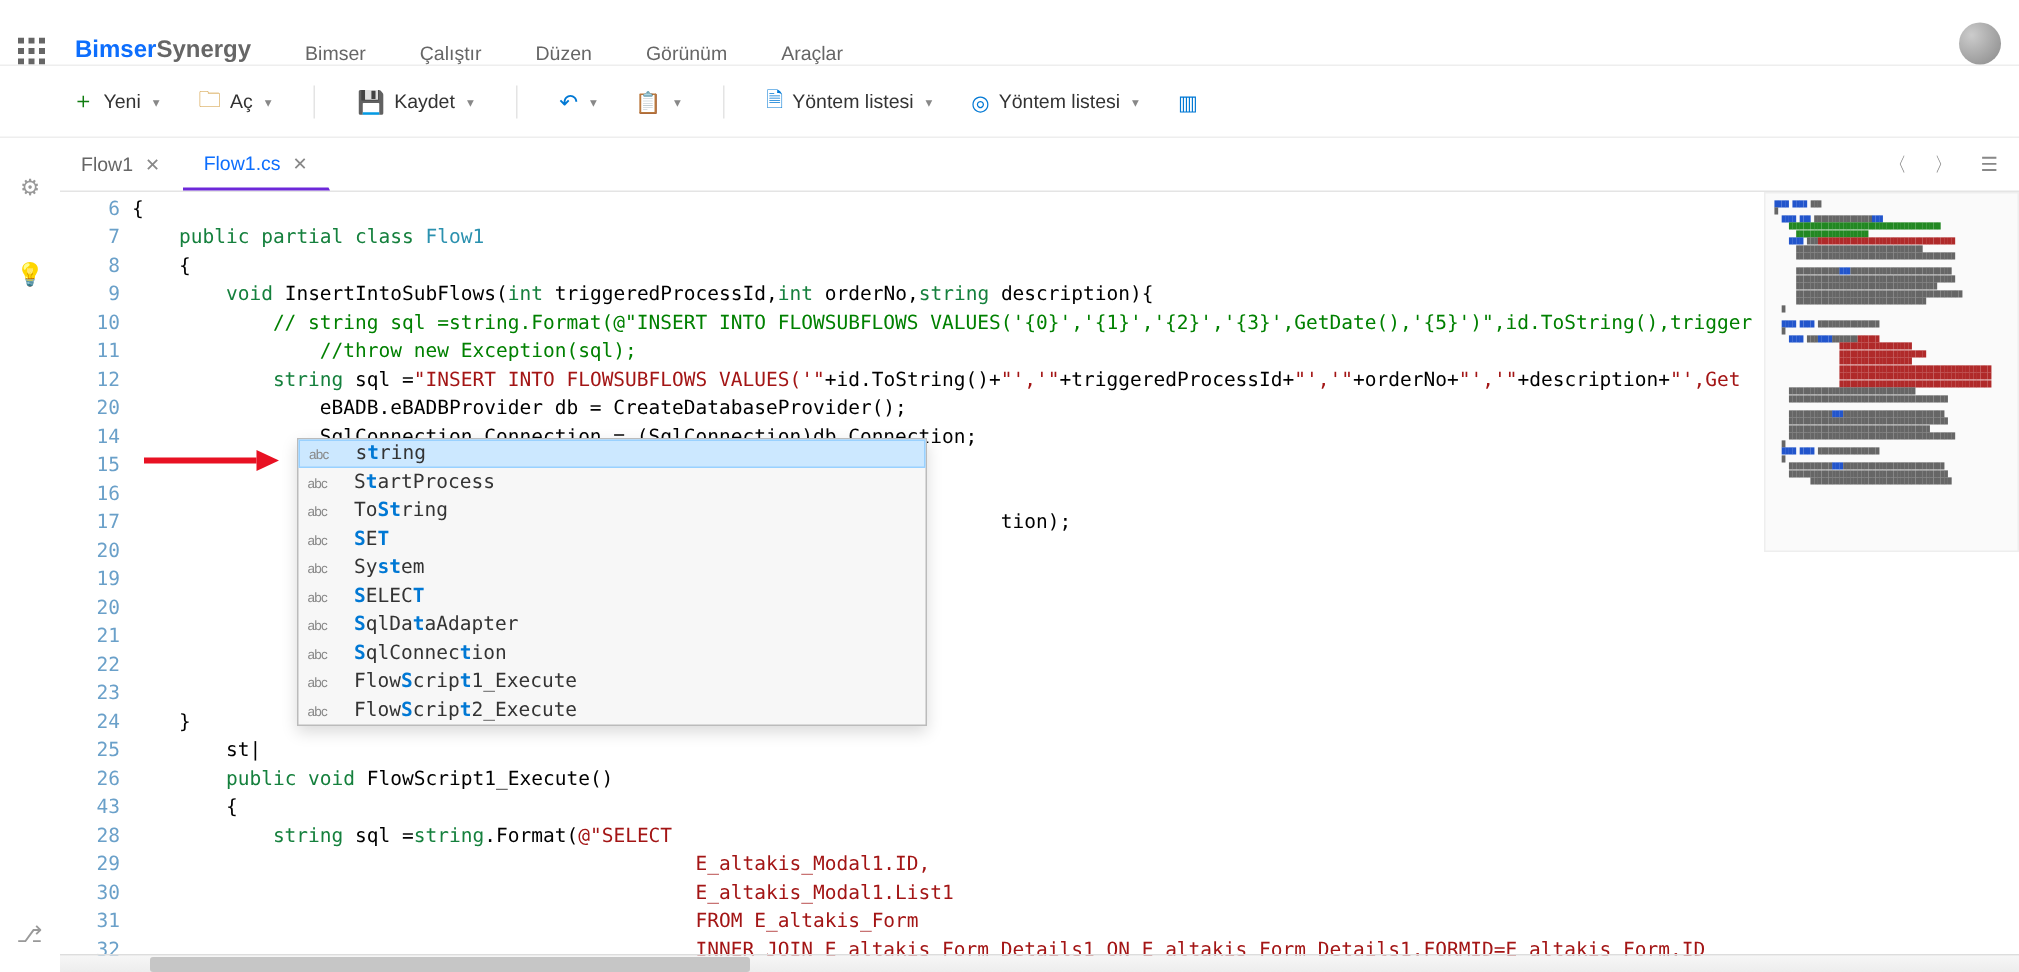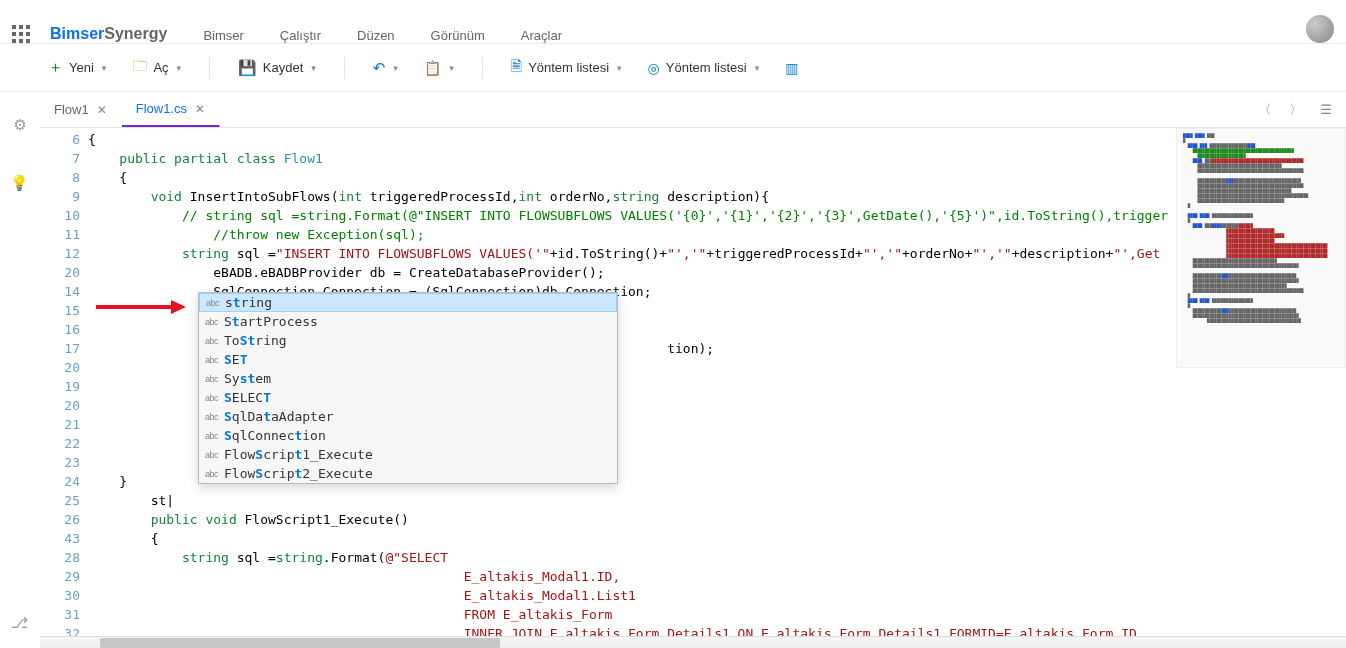--- a/index.html
+++ b/index.html
@@ -36,21 +36,21 @@
 .editor-wrap { flex: 1; display: flex; position: relative; overflow: hidden; }
 .gutter { width: 48px; background: #fff; color: #6aa0c9; text-align: right; padding-right: 8px; font-family: Consolas, monospace; font-size: 13px; line-height: 19px; padding-top: 2px; }
 .code { flex: 1; font-family: Consolas, monospace; font-size: 13px; line-height: 19px; white-space: pre; color: #000; padding-top: 2px; position: relative; overflow: hidden; }
 .k { color: #15803d; }
 .t { color: #2b91af; }
 .s { color: #a31515; }
 .c { color: #008000; }
 .pun { color: #000; }
 .arrow { position: absolute; left: 56px; top: 169px; pointer-events: none; }
 .popup { position: absolute; left: 158px; top: 164px; width: 420px; background: #f7f7f7; border: 1px solid #bbb; box-shadow: 0 4px 10px rgba(0,0,0,0.15); font-family: Consolas, monospace; font-size: 13px; z-index: 10; }
-.popup-item { display: flex; align-items: center; height: 19px; padding: 0 6px; gap: 6px; cursor: pointer; }
+.popup-item { display: flex; align-items: center; height: 19px; padding: 0 6px; gap: 18px; cursor: pointer; }
 .popup-item.sel { background: #cce8ff; border: 1px solid #99d1ff; }
 .abc { font-size: 9px; color: #888; font-family: Arial; letter-spacing: -0.5px; }
 .hl { color: #0078d4; font-weight: 600; }
 .minimap { position: absolute; right: 0; top: 0; width: 170px; height: 240px; background: #fafafa; border: 1px solid #eee; padding: 4px 6px; font-size: 4px; line-height: 5px; font-family: Consolas, monospace; overflow: hidden; color: #666; }
 .minimap .mlk { color: #2255cc; }
 .minimap .mls { color: #b02a2a; }
 .minimap .mlc { color: #228822; }
 .bot-scroll { position: absolute; bottom: 0; left: 0; right: 0; height: 12px; background: linear-gradient(#f6f6f6,#ededed); border-top:1px solid #ddd; }
 .bot-scroll .thumb { position: absolute; left: 60px; top:1px; height:10px; width: 400px; background: #c6c6c6; border-radius:2px; }
 .git-icon { position: absolute; left: 11px; bottom: 16px; color: #999; font-size: 15px; cursor: pointer; }

